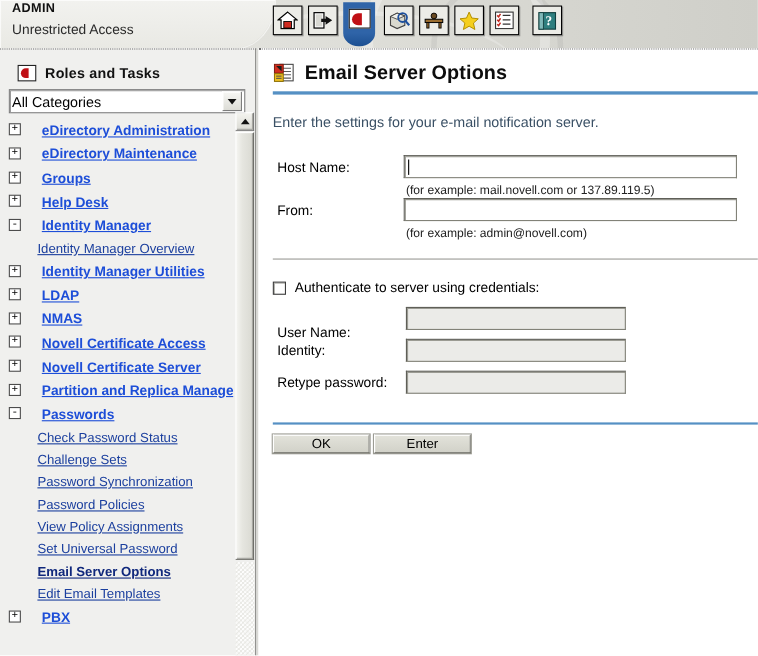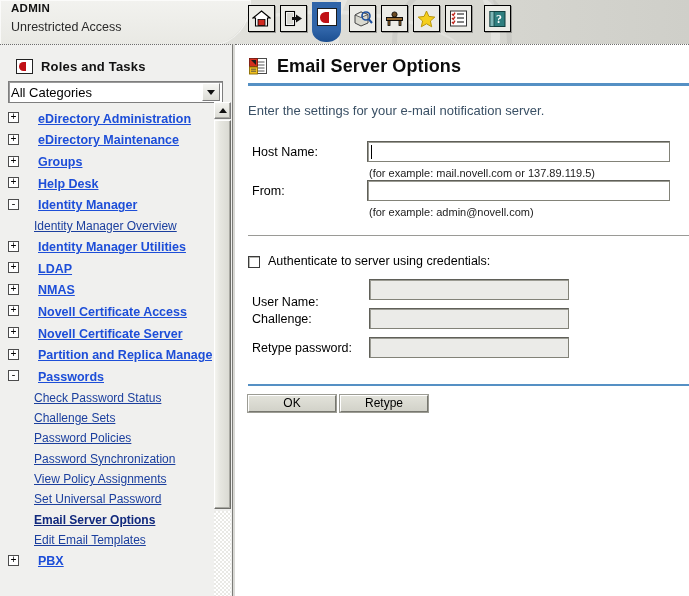--- a/index.html
+++ b/index.html
@@ -329,22 +329,22 @@
         <div class="child-row"><span class="child-link">Identity Manager Overview</span></div>
         <div class="tree-row"><span class="expander">+</span><span class="node-label">Identity Manager Utilities</span></div>
         <div class="tree-row"><span class="expander">+</span><span class="node-label">LDAP</span></div>
         <div class="tree-row"><span class="expander">+</span><span class="node-label">NMAS</span></div>
         <div class="tree-row"><span class="expander">+</span><span class="node-label">Novell Certificate Access</span></div>
         <div class="tree-row"><span class="expander">+</span><span class="node-label">Novell Certificate Server</span></div>
         <div class="tree-row"><span class="expander">+</span><span class="node-label">Partition and Replica Management</span></div>
         <div class="tree-row"><span class="expander">-</span><span class="node-label">Passwords</span></div>
         <div class="child-row"><span class="child-link">Check Password Status</span></div>
         <div class="child-row"><span class="child-link">Challenge Sets</span></div>
+        <div class="child-row"><span class="child-link">Password Synchronization</span></div>
         <div class="child-row"><span class="child-link">Password Policies</span></div>
-        <div class="child-row"><span class="child-link">Password Synchronization</span></div>
         <div class="child-row"><span class="child-link">View Policy Assignments</span></div>
         <div class="child-row"><span class="child-link">Set Universal Password</span></div>
         <div class="child-row"><span class="child-link current">Email Server Options</span></div>
         <div class="child-row"><span class="child-link">Edit Email Templates</span></div>
         <div class="tree-row"><span class="expander">+</span><span class="node-label">PBX</span></div>
       </div>
   </div>
 
   <div class="sb">
     <div class="sb-track-top">
@@ -395,24 +395,24 @@
     <div class="hint" style="left:134px; top:161px;">(for example: admin@novell.com)</div>
 
     <div class="rule" style="left:13px; top:190px; width:441px;"></div>
 
     <div class="chk" style="left:13px; top:211px;"></div>
     <div class="chk-label" style="left:33px; top:209px;">Authenticate to server using credentials:</div>
 
     <div class="field-label" style="left:17px; top:250px;">User Name:</div>
     <div class="txt disabled" style="left:134px; top:234px; width:200px;"></div>
 
-    <div class="field-label" style="left:17px; top:267px;">Challenge:</div>
+    <div class="field-label" style="left:17px; top:267px;">Identity:</div>
     <div class="txt disabled" style="left:134px; top:263px; width:200px;"></div>
 
     <div class="field-label" style="left:17px; top:296px;">Retype password:</div>
     <div class="txt disabled" style="left:134px; top:292px; width:200px;"></div>
 
     <div class="content-rule-blue" style="top:339px;"></div>
     <div class="btn" style="left:13px; top:350px; width:88px;">OK</div>
-    <div class="btn" style="left:105px; top:350px; width:88px;">Retype</div>
+    <div class="btn" style="left:105px; top:350px; width:88px;">Enter</div>
   </div>
 
 </div>
 
 </body></html>

